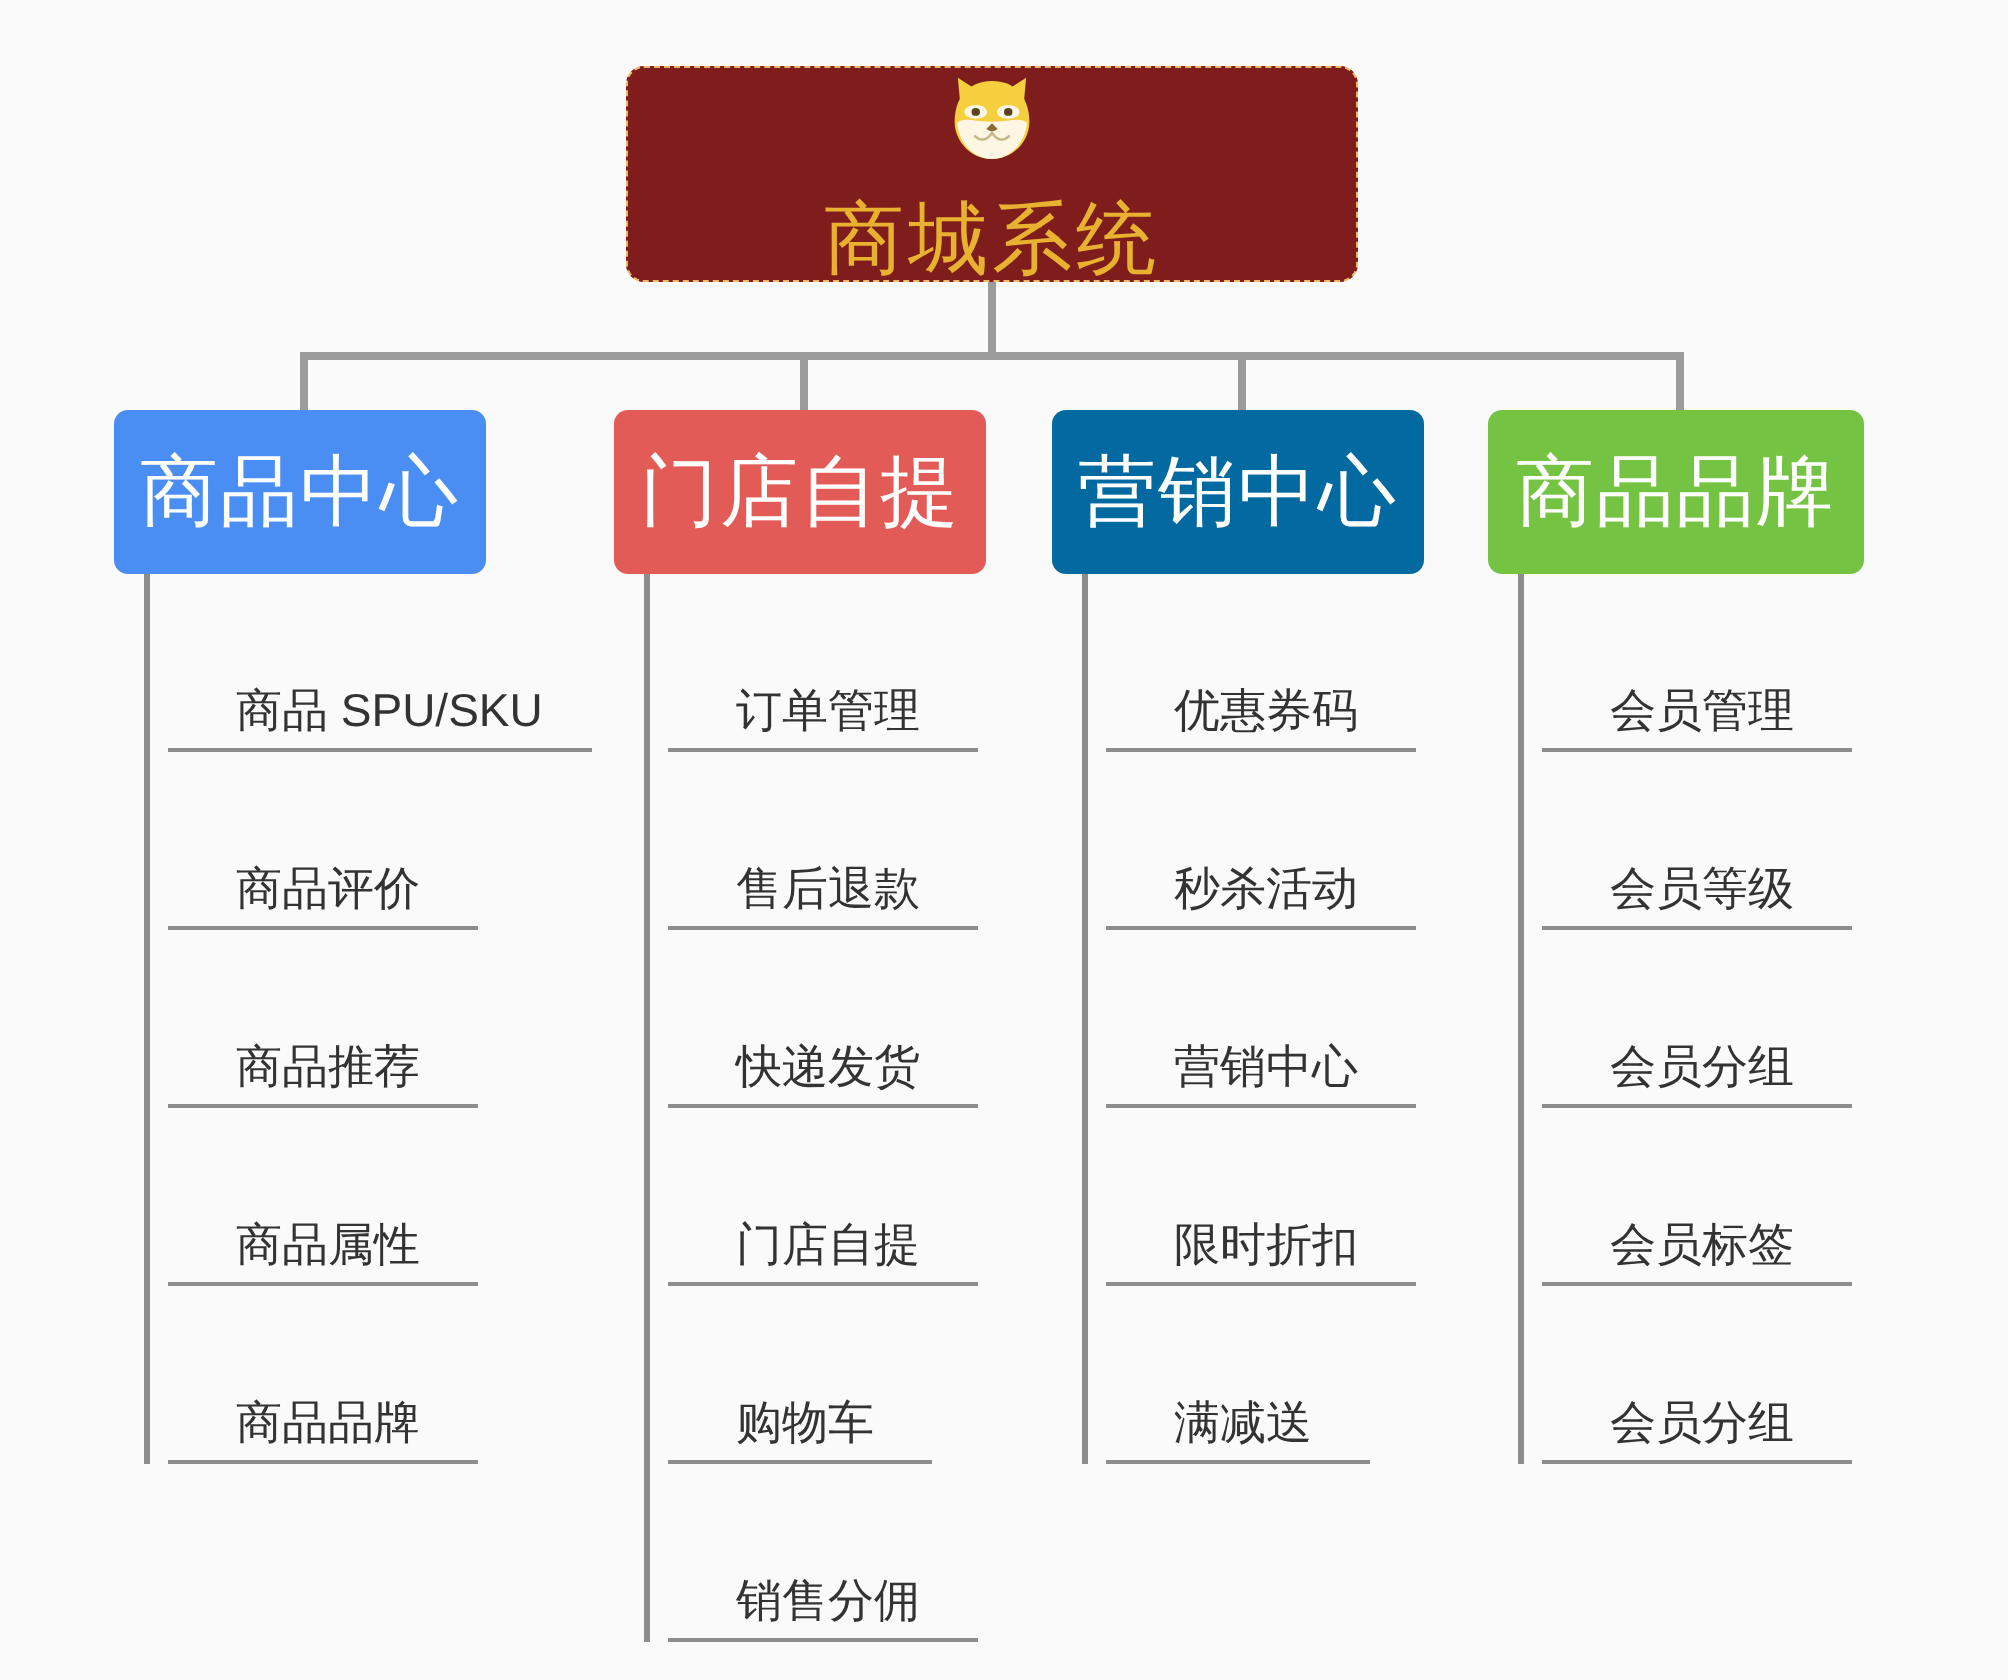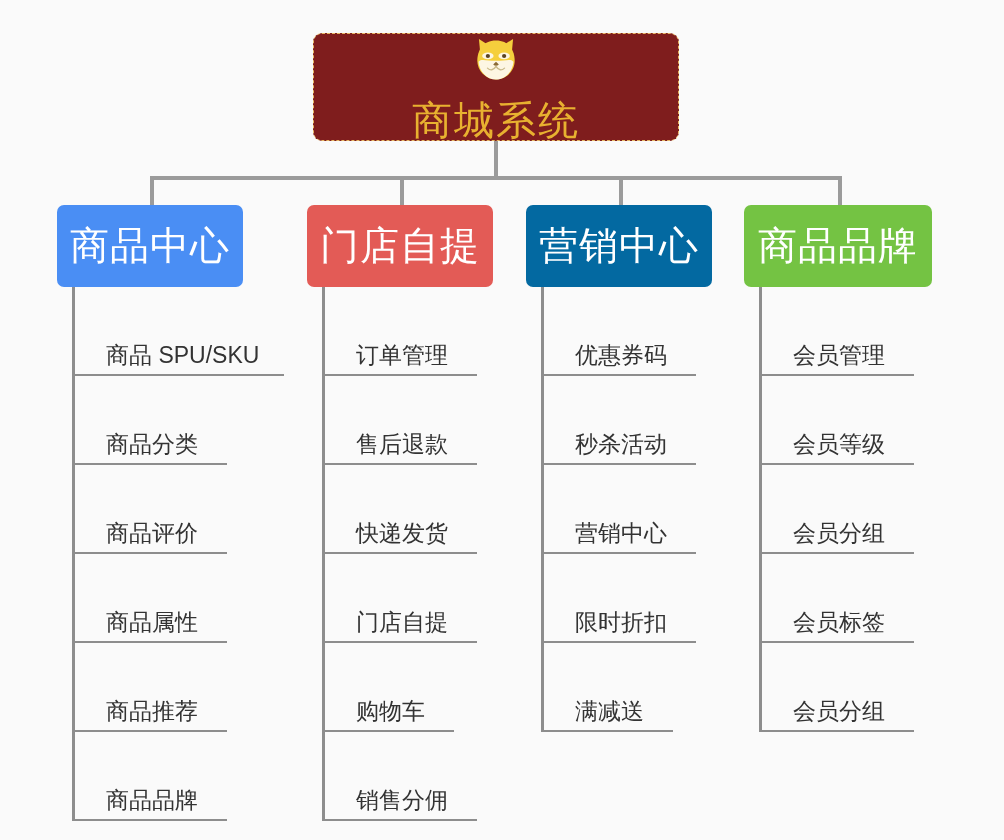--- a/index.html
+++ b/index.html
@@ -90,21 +90,21 @@
     color: #ffffff;
     font-size: 39px;
     letter-spacing: 1px;
     white-space: nowrap;
   }
 
   
   .leaf-list {
     position: relative;
     margin-left: 15px;
-    padding-left: 0;
+    padding-left: 12px;
   }
   .leaf-spine {
     position: absolute;
     left: 0;
     top: 0;
     bottom: 0;
     width: 3px;
     background: #8d8d8d;
   }
 
@@ -184,33 +184,29 @@
     <div class="branch-head">
       <span>商品中心</span>
     </div>
     <div class="leaf-list">
       <div class="leaf-spine"></div>
       <div class="leaf-item">
         <span class="leaf-label">商品 SPU/SKU</span>
         <span class="leaf-underline" style="width:212px"></span>
       </div>
       <div class="leaf-item">
-        <span class="leaf-label">商品分类</span>
-        <span class="leaf-underline" style="width:155px"></span>
-      </div>
-      <div class="leaf-item">
         <span class="leaf-label">商品评价</span>
         <span class="leaf-underline" style="width:155px"></span>
       </div>
       <div class="leaf-item">
+        <span class="leaf-label">商品推荐</span>
+        <span class="leaf-underline" style="width:155px"></span>
+      </div>
+      <div class="leaf-item">
         <span class="leaf-label">商品属性</span>
-        <span class="leaf-underline" style="width:155px"></span>
-      </div>
-      <div class="leaf-item">
-        <span class="leaf-label">商品推荐</span>
         <span class="leaf-underline" style="width:155px"></span>
       </div>
       <div class="leaf-item">
         <span class="leaf-label">商品品牌</span>
         <span class="leaf-underline" style="width:155px"></span>
       </div>
     </div>
   </div>
 
   <div class="branch col-1">

